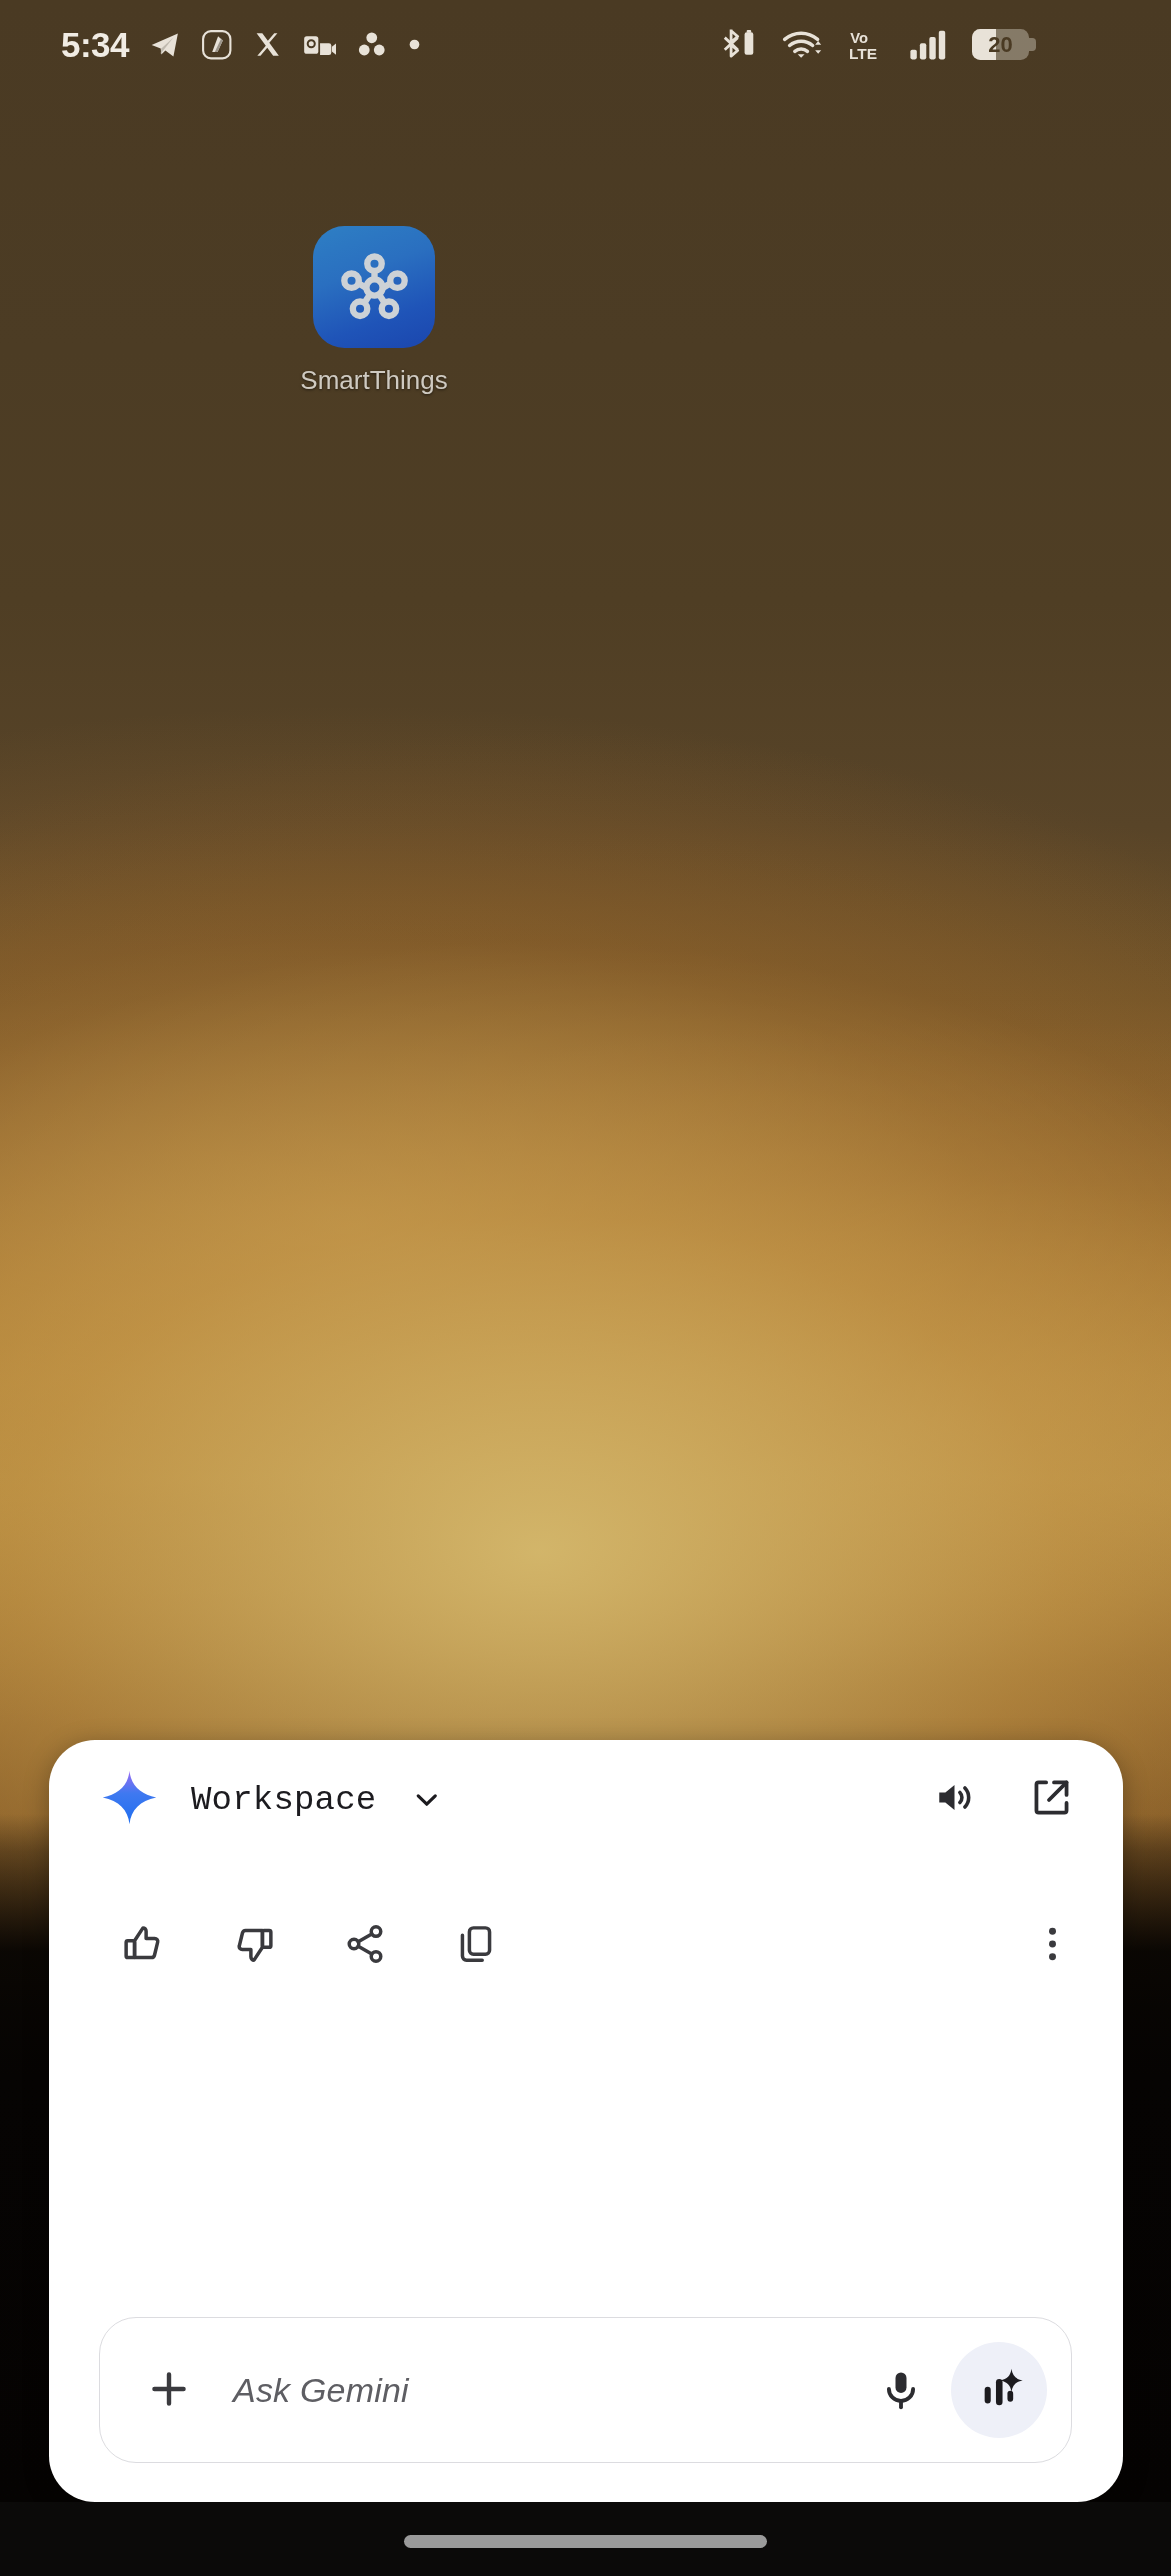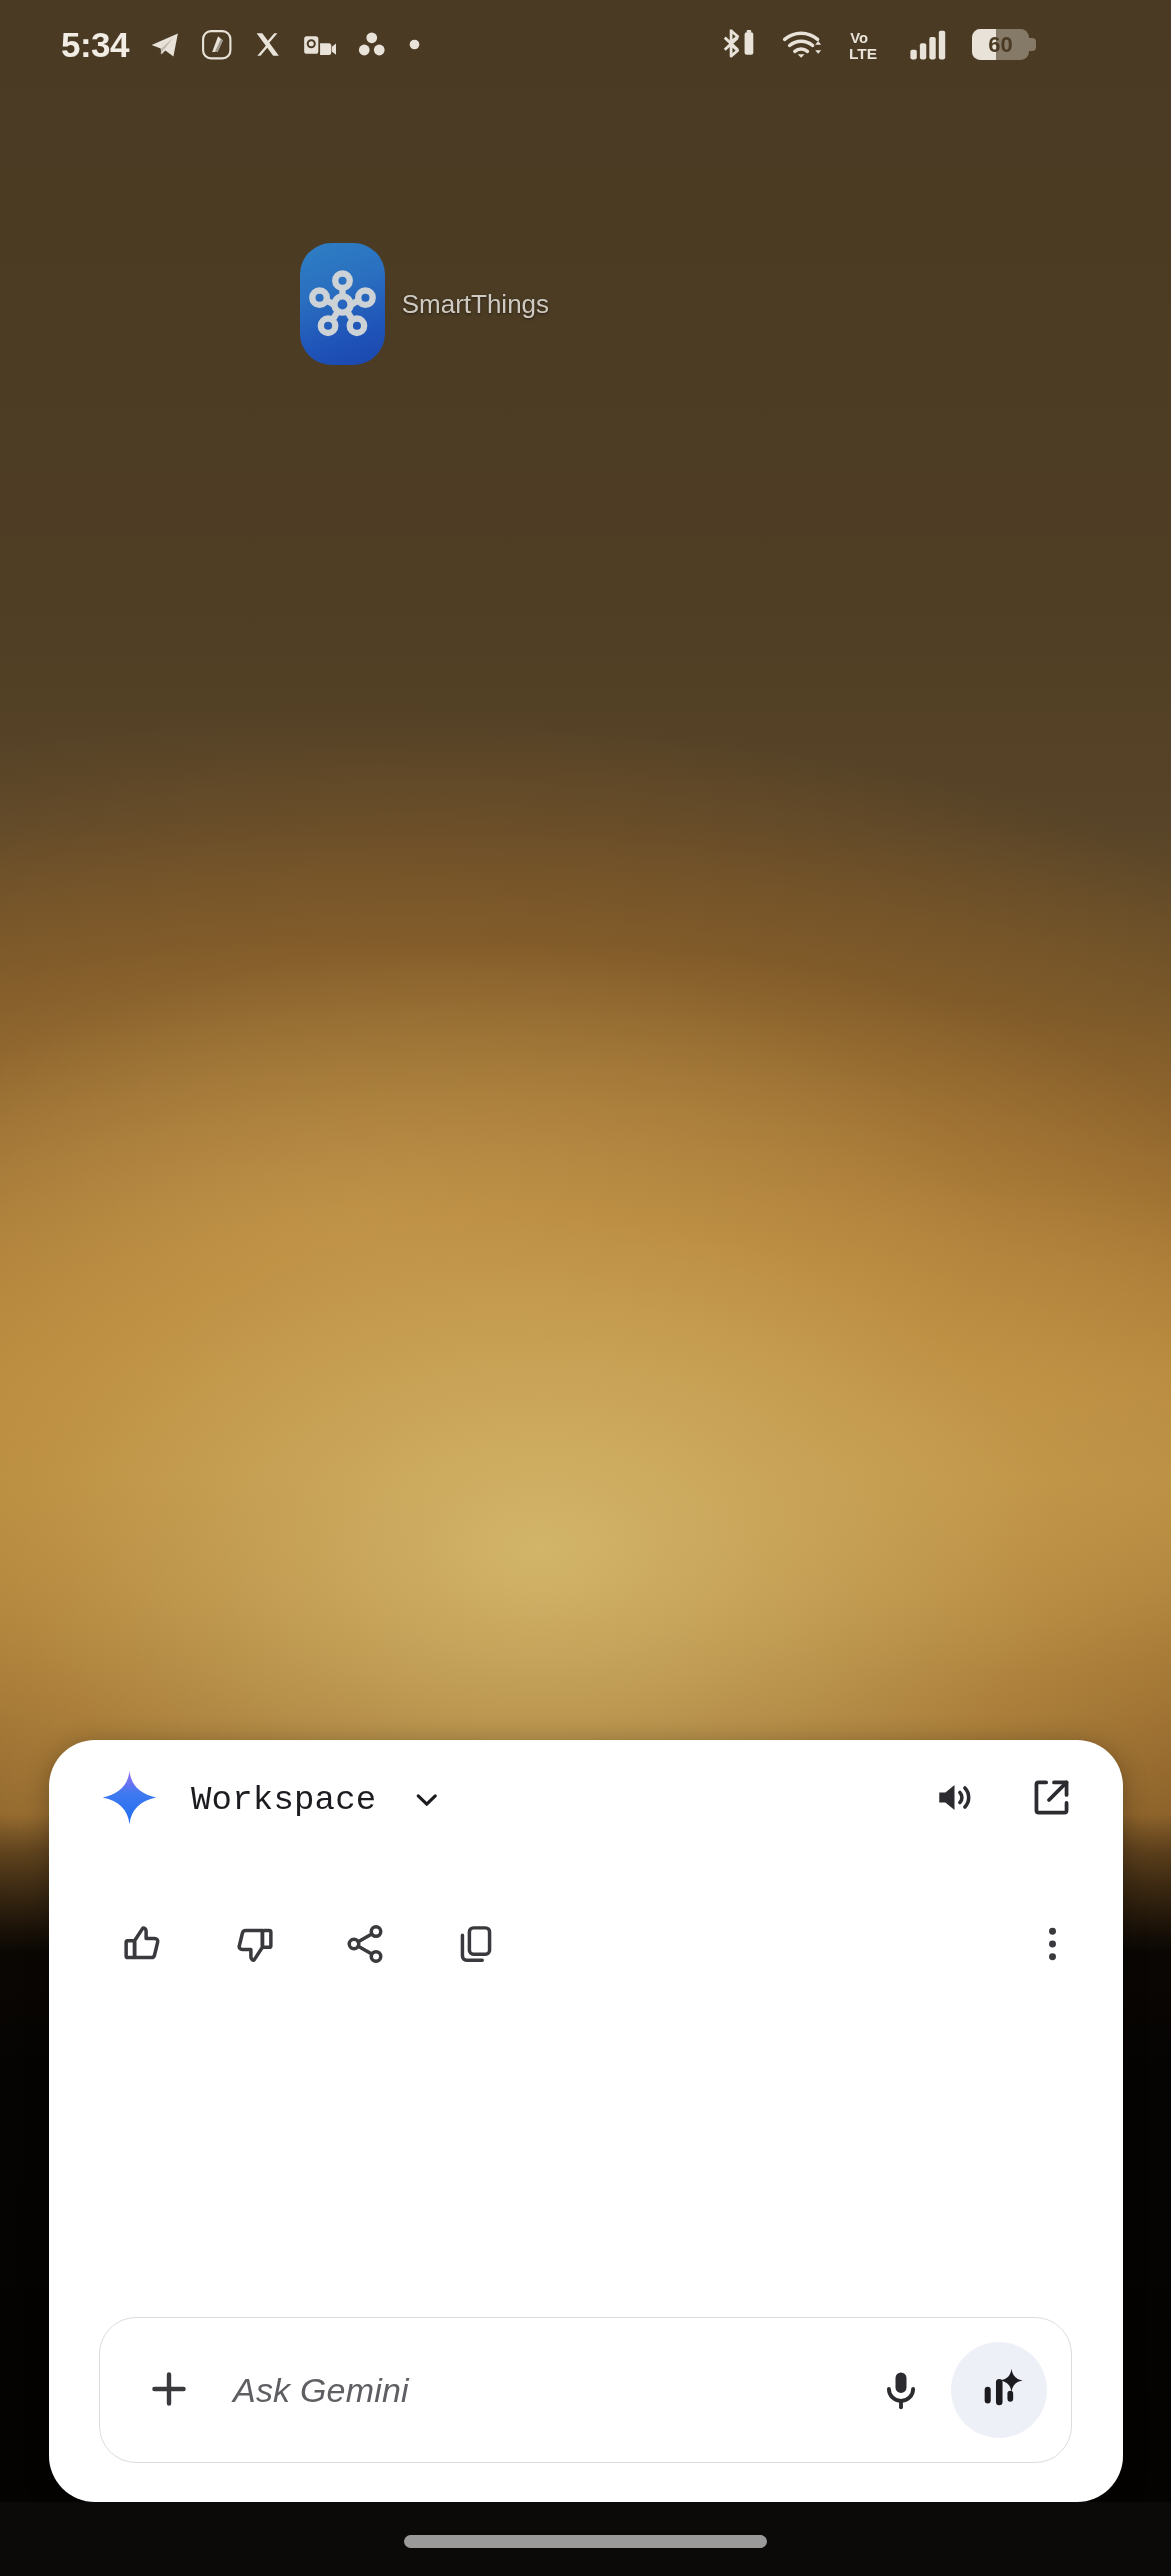--- a/index.html
+++ b/index.html
@@ -109,23 +109,23 @@
   }
   .batt-num {
     position:relative; z-index:2;
     width:100%; text-align:center;
     font-size:22px; font-weight:bold;
     color:#4a3a23;
   }
 
   
   #app-icon-wrap {
-    position:absolute; left:300px; top:243px;
+    position:absolute; left:300px; top:226px;
     width:148px;
-    display:flex; flex-direction:row;
+    display:flex; flex-direction:column;
     align-items:center; gap:16.7px;
   }
   #smartthings-tile {
     width:122px; height:122px;
     border-radius:31.5px;
     background:linear-gradient(160deg,#2e7fc4 0%,#2a6fc0 38%,#1f54b8 72%,#1b46ae 100%);
     display:flex; align-items:center; justify-content:center;
   }
   #app-icon-label {
     font-size:26px; color:#cfcac1;
@@ -300,21 +300,21 @@
           <rect x="1" y="14.5" width="4.6" height="7" rx="1.3" fill="#e8e2d8"></rect>
           <rect x="7.8" y="10" width="4.6" height="11.5" rx="1.3" fill="#e8e2d8"></rect>
           <rect x="14.6" y="5.5" width="4.6" height="16" rx="1.3" fill="#e8e2d8"></rect>
           <rect x="21.4" y="1" width="4.6" height="20.5" rx="1.3" fill="#e8e2d8"></rect>
         </svg>
       </span>
 
       <span class="batt-shell">
         <span class="batt-fill"></span>
         <span class="batt-cap"></span>
-        <span class="batt-num">60</span>
+        <span class="batt-num">20</span>
       </span>
     </div>
   </div>
 
   <div id="app-icon-wrap">
     <div id="smartthings-tile">
       <svg width="85" height="85" viewBox="0 0 100 100">
         <g stroke="#cdd2d6" stroke-width="7.5" fill="none">
           <path d="M50 30 L50 42"></path>
           <path d="M31 45 L41 51"></path>

